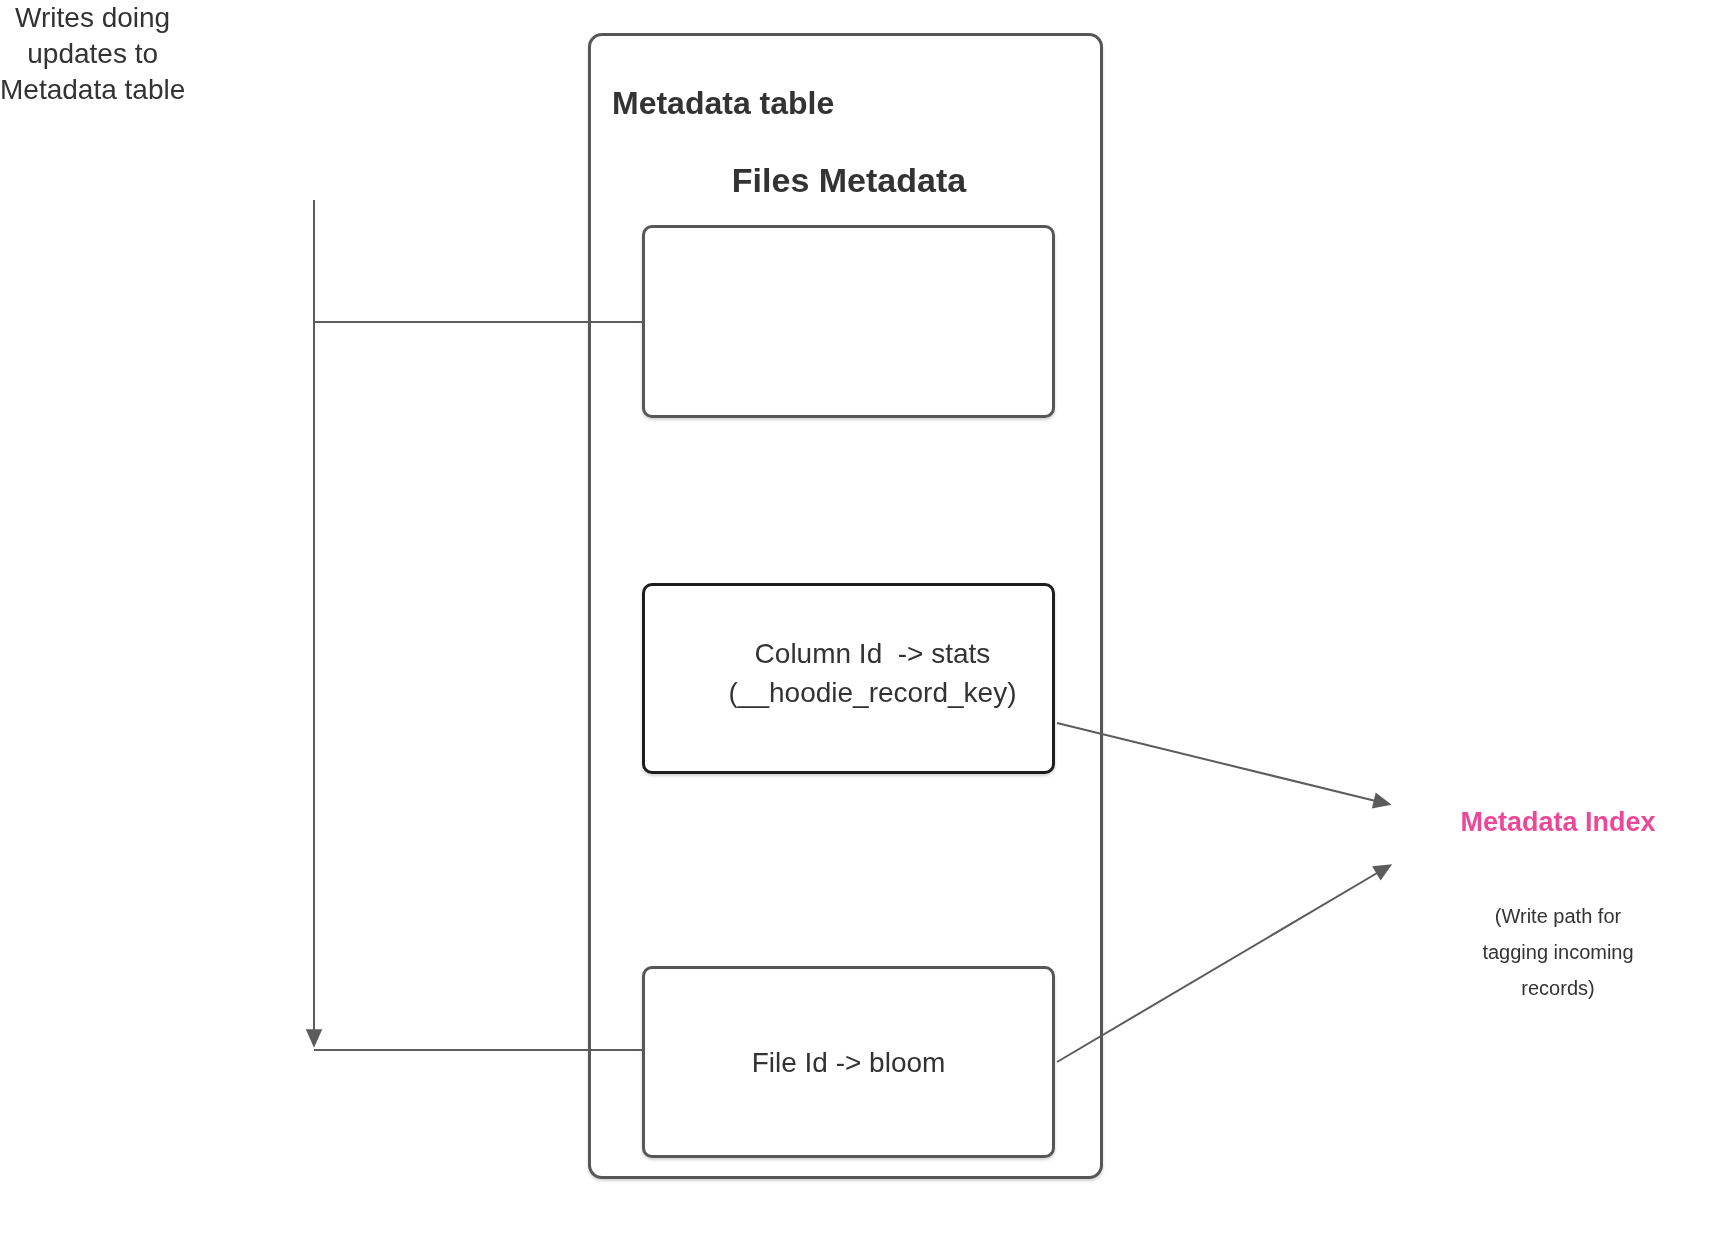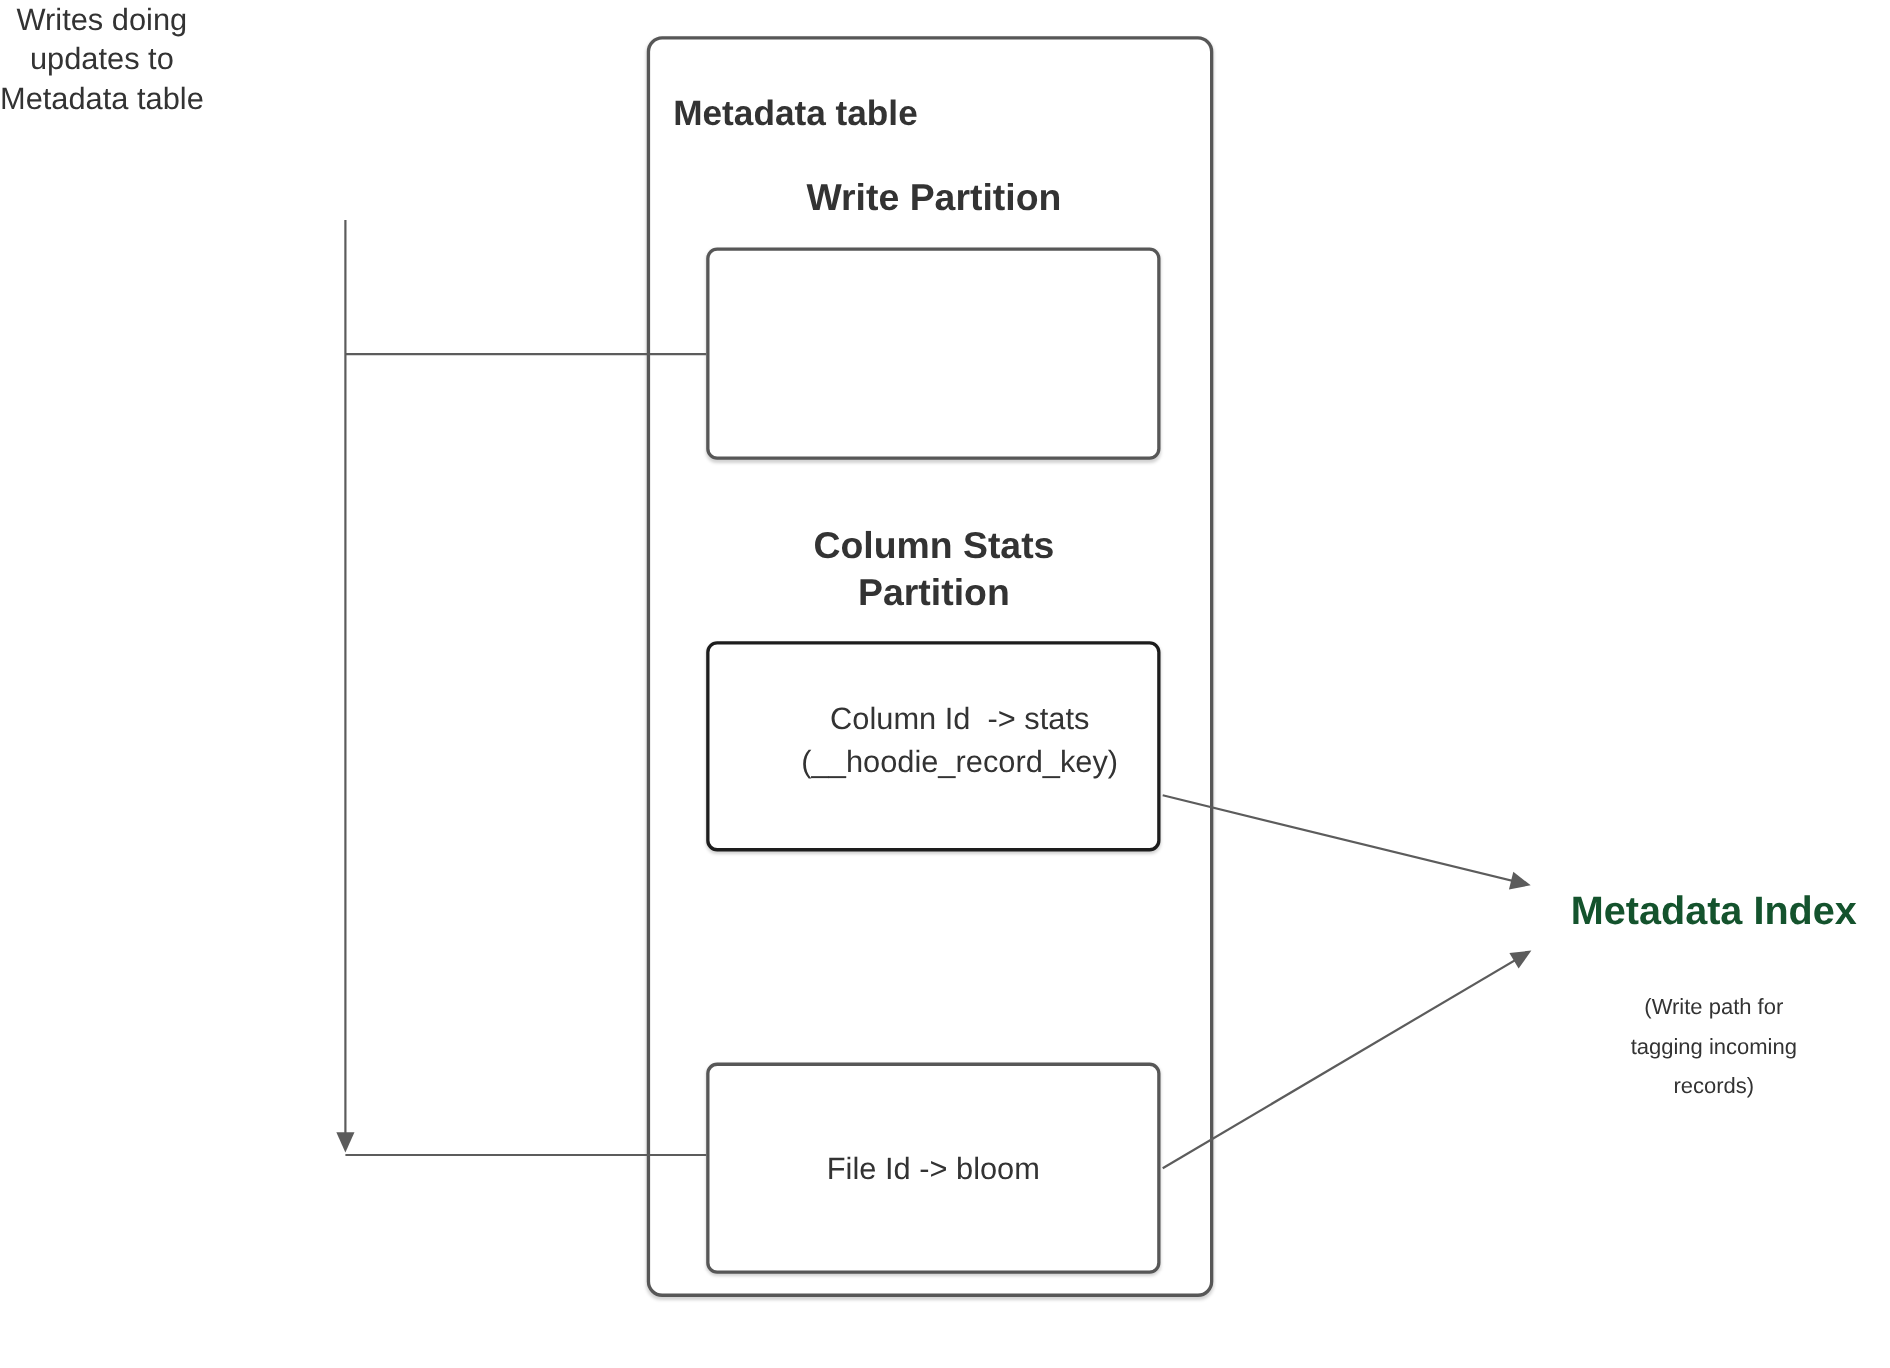--- a/index.html
+++ b/index.html
@@ -48,21 +48,21 @@
   }
   .inner-box.dark { border-color: #1d1d1d; }
   .box-text {
     left: 642px; width: 413px;
     font-size: 28px; line-height: 39px; color: #333333;
     z-index: 4;
   }
 
   .index-title {
     left: 1398px; top: 807px; width: 320px;
-    font-size: 36px; font-weight: bold; color: #14532d;
+    font-size: 27px; font-weight: bold; color: #ec4899;
     z-index: 2;
   }
   .index-sub {
     left: 1408px; top: 898px; width: 300px;
     font-size: 20px; line-height: 36px; color: #333333;
     z-index: 2;
   }
 </style>
 </head>
 <body>
@@ -83,25 +83,23 @@
   </svg>
 
   <div class="abs side-label pre center">Writes doing
 updates to
 Metadata table</div>
 
   <div class="abs outer-box"></div>
 
   <div class="abs outer-title">Metadata table</div>
 
-  <div class="abs section-title pre center" style="top:159px;">Write Partition</div>
+  <div class="abs section-title pre center" style="top:159px;">Files Metadata</div>
   <div class="abs inner-box" style="top:225px; height:193px;"></div>
 
-  <div class="abs section-title pre center" style="top:475px;">Column Stats
-Partition</div>
   <div class="abs inner-box dark" style="top:583px; height:191px;"></div>
   <div class="abs box-text pre center" style="top:634px;margin-left:24px;">Column Id  -&gt; stats
 (__hoodie_record_key)</div>
 
   <div class="abs inner-box" style="top:966px; height:192px;"></div>
   <div class="abs box-text pre center" style="top:1043px;">File Id -&gt; bloom</div>
 
   <div class="abs index-title pre center">Metadata Index</div>
   <div class="abs index-sub pre center">(Write path for
 tagging incoming

